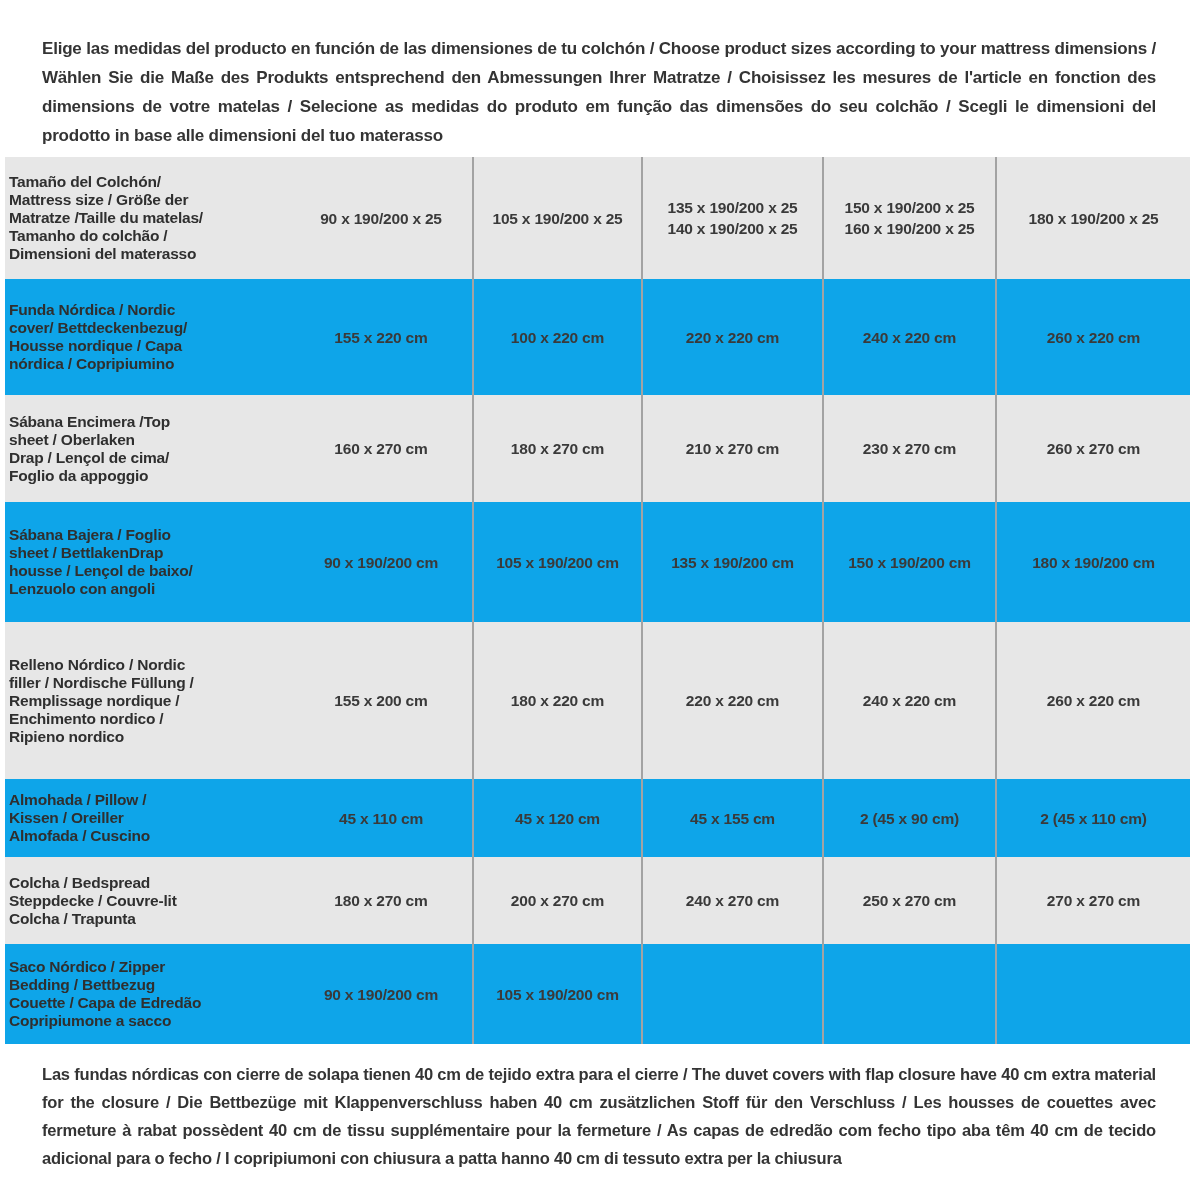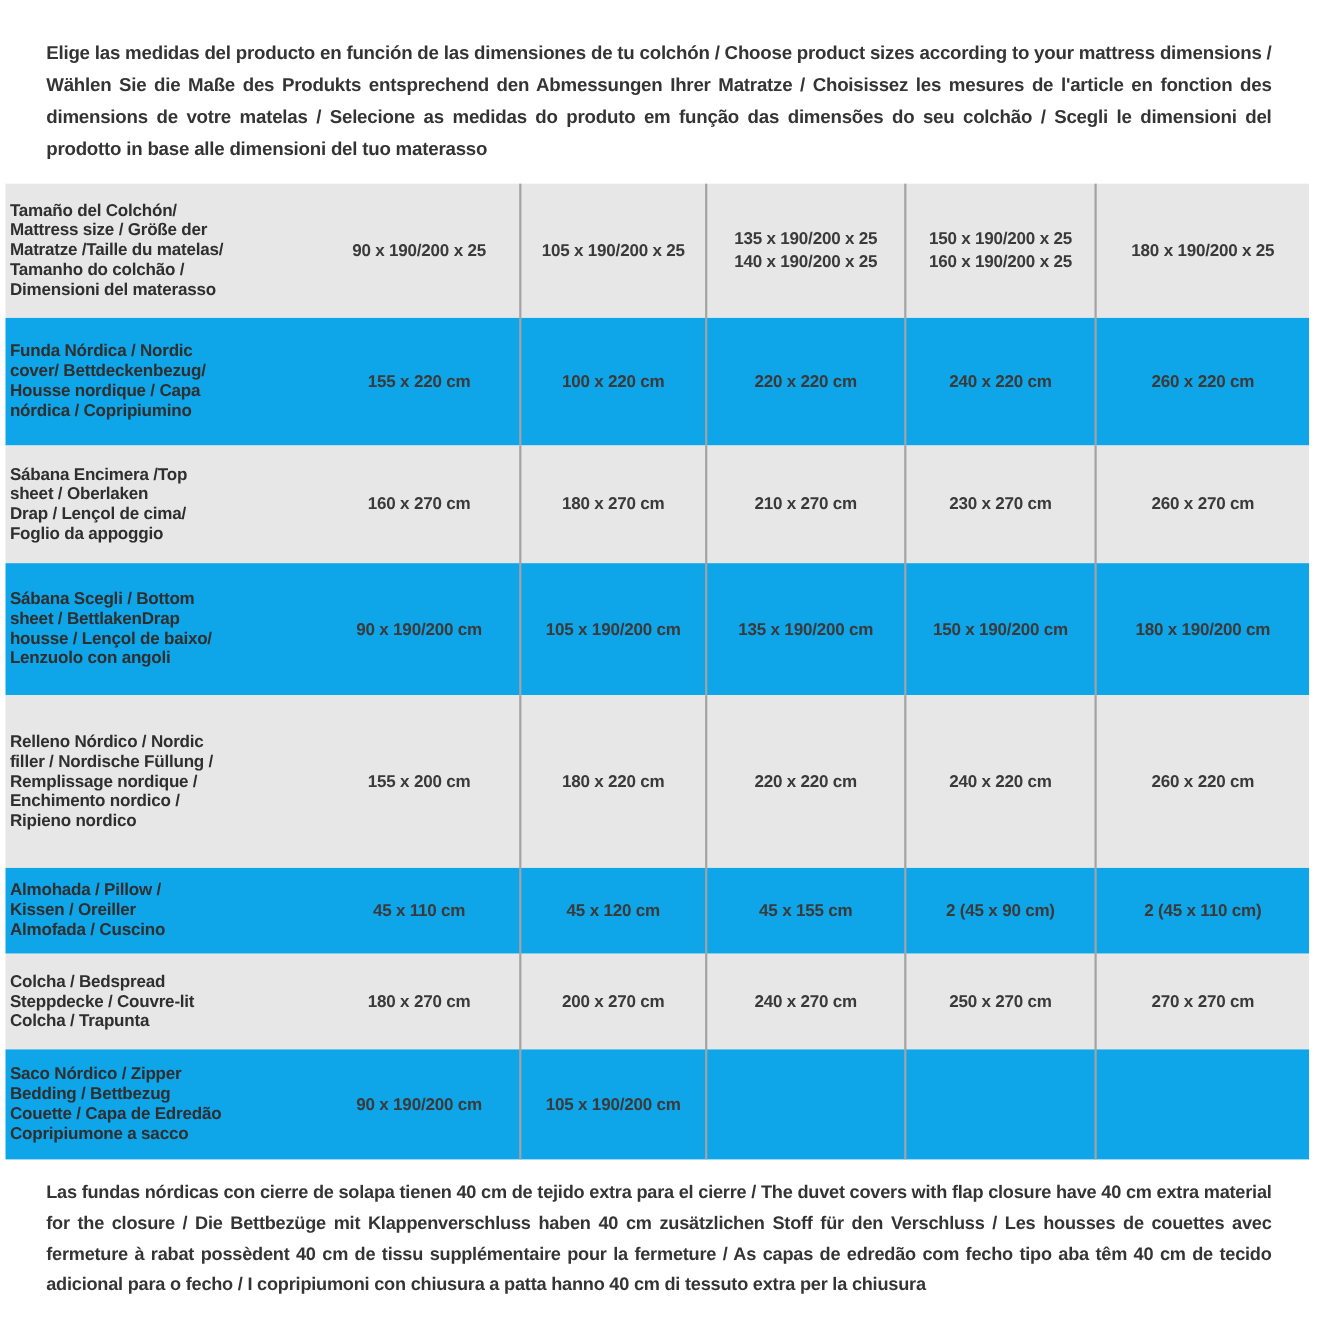--- a/index.html
+++ b/index.html
@@ -3,21 +3,21 @@
 <meta charset="utf-8">
 <style>
   html,body{margin:0;padding:0;background:#fff;}
   .page{
     width:1200px;height:1200px;background:#ffffff;overflow:hidden;
     font-family:"Liberation Sans","DejaVu Sans",sans-serif;
     font-weight:700;color:#383838;letter-spacing:-0.2px;
     position:relative;box-sizing:border-box;
   }
   .intro{
-    margin:34px 44px 17px 42px;
+    margin:34px 44px 7px 42px;
     font-size:17px;line-height:29px;
     text-align:justify;color:#343434;
   }
   table.size-table{
     border-collapse:collapse;table-layout:fixed;
     margin:4px 0 0 5px;width:1185px;
   }
   table.size-table td{
     vertical-align:middle;padding:6px 4px;box-sizing:border-box;
   }
@@ -90,21 +90,21 @@
 Drap / Lençol de cima/
 Foglio da appoggio</td>
       <td class="val">160 x 270 cm</td>
       <td class="val b">180 x 270 cm</td>
       <td class="val b">210 x 270 cm</td>
       <td class="val b">230 x 270 cm</td>
       <td class="val b">260 x 270 cm</td>
     </tr>
 
     <tr class="w" style="height:120px">
-      <td class="lbl">Sábana Scegli / Bottom
+      <td class="lbl">Sábana Bajera / Foglio
 sheet / BettlakenDrap
 housse / Lençol de baixo/
 Lenzuolo con angoli</td>
       <td class="val">90 x 190/200 cm</td>
       <td class="val b">105 x 190/200 cm</td>
       <td class="val b">135 x 190/200 cm</td>
       <td class="val b">150 x 190/200 cm</td>
       <td class="val b">180 x 190/200 cm</td>
     </tr>
 

